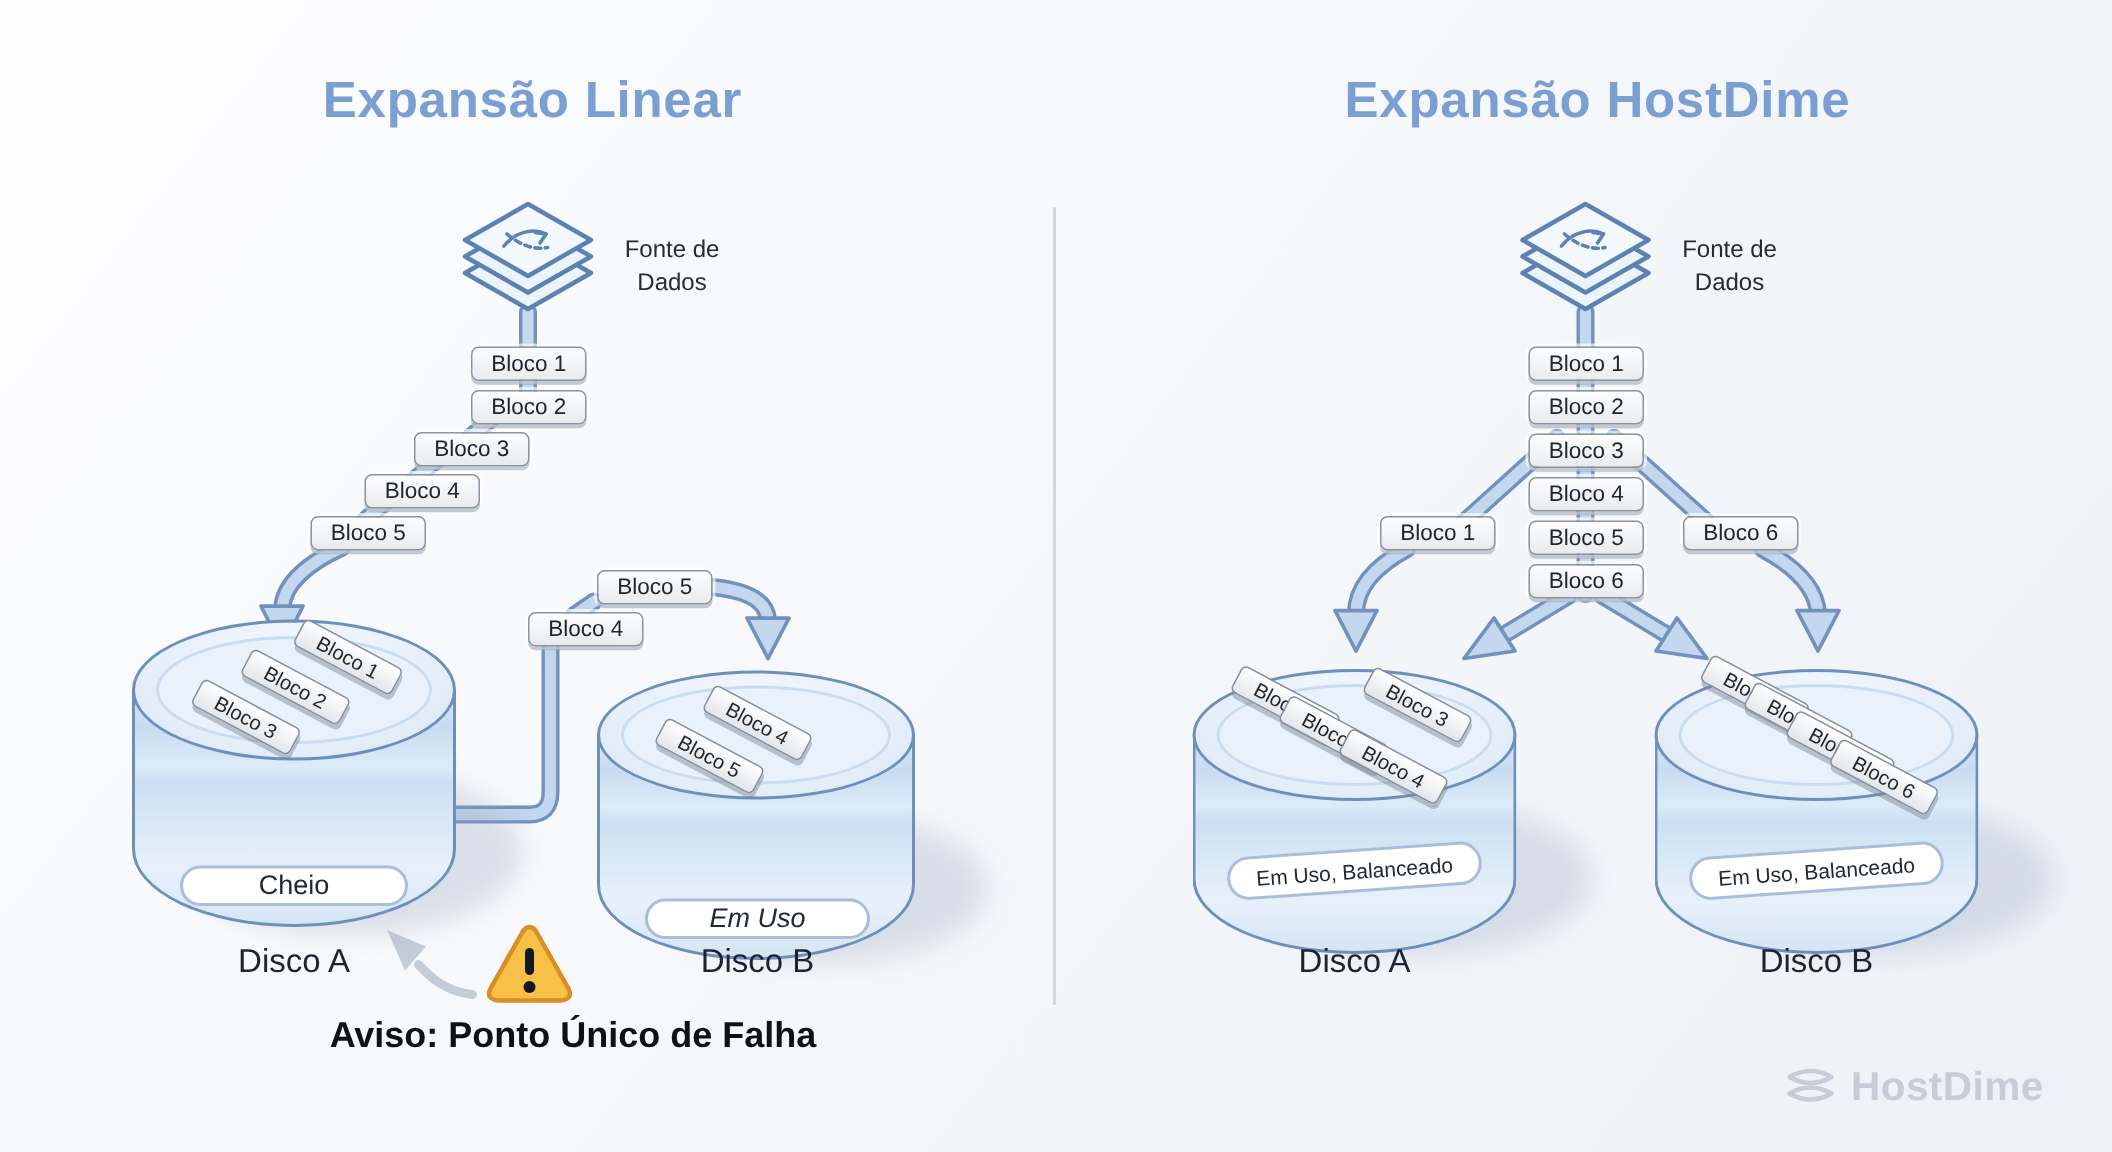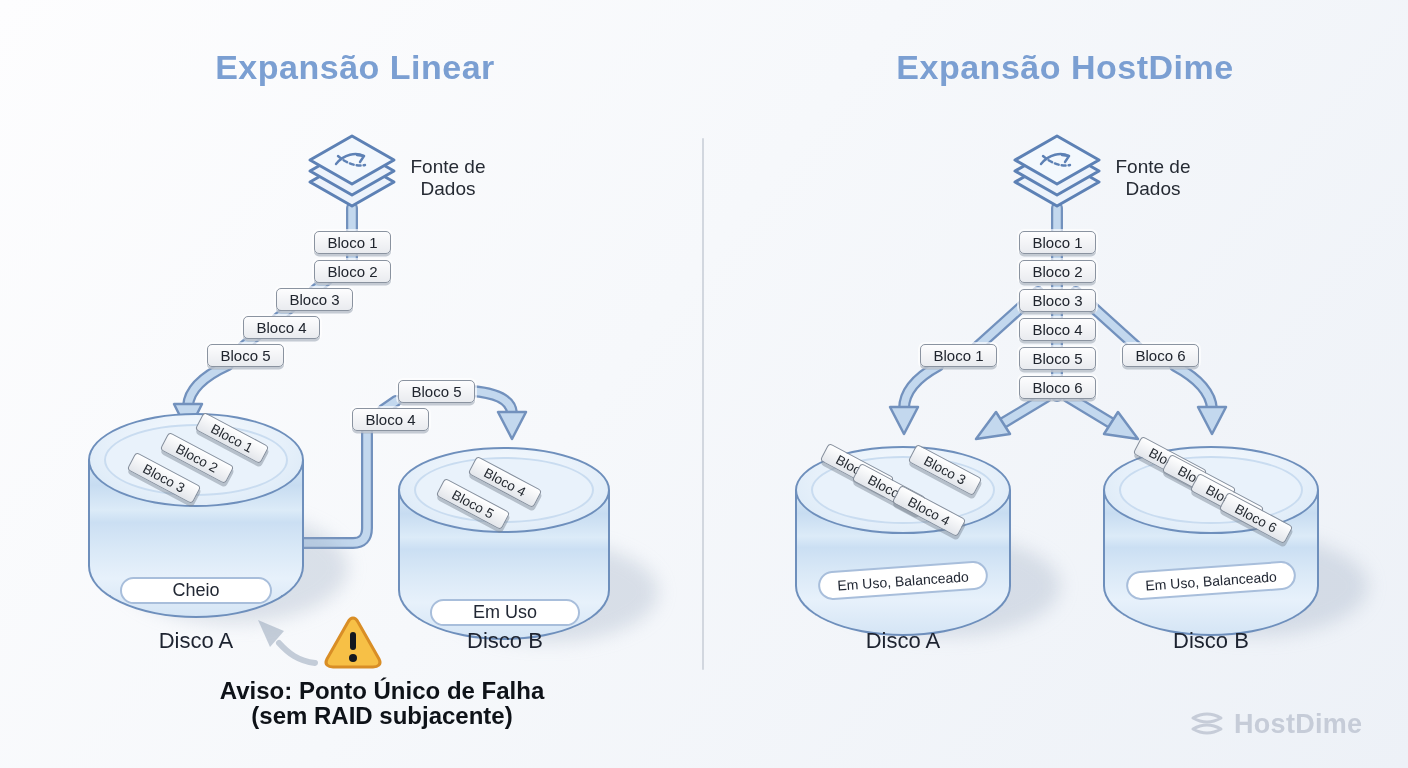--- a/index.html
+++ b/index.html
@@ -31,21 +31,21 @@
     width:77px;height:23px;box-sizing:border-box;
     display:flex;align-items:center;justify-content:center;
     font-size:15px;color:#20252e;
     background:linear-gradient(180deg,#fdfdfe,#e9ebef);
     border:1.6px solid #8a93a0;border-radius:5px;
     box-shadow:0 2.5px 0 rgba(150,160,175,.55), 0 0 0 2px rgba(255,255,255,.65);
     text-align:center;white-space:nowrap;
   }
 
   
-  .srclabel{width:110px;text-align:center;font-size:19px;line-height:22px;color:#262b34;}
+  .srclabel{width:110px;text-align:center;font-size:16px;line-height:22px;color:#262b34;}
 
   
   .disk{position:absolute;}
   .d-shadow{position:absolute;border-radius:50%;background:rgba(150,165,190,.30);filter:blur(9px);}
   .d-top{position:absolute;border-radius:50%;
     background:radial-gradient(ellipse at 50% 35%, #f8fbfe 0%, #e6f0fa 58%, #d6e6f5 100%);
     border:2px solid #6e8fbc;box-sizing:border-box;}
   .d-inner{position:absolute;border-radius:50%;background:#e9f2fb;border:2px solid #c9dcf0;box-sizing:border-box;}
   .d-body{position:absolute;box-sizing:border-box;
     border-left:2px solid #6e8fbc;border-right:2px solid #6e8fbc;border-bottom:2px solid #6e8fbc;
@@ -177,32 +177,31 @@
   </div>
   <div class="abs disk-label" style="left:96px;top:628px;">Disco A</div>
 
   <div class="disk" style="left:398px;top:447px;width:212px;height:195px;">
     <div class="d-shadow" style="left:40px;top:95px;width:220px;height:100px;"></div>
     <div class="d-body" style="left:0;top:43px;width:212px;height:150px;border-radius:0 0 106px 106px / 0 0 50px 50px;"></div>
     <div class="d-top" style="left:0;top:0;width:212px;height:86px;"></div>
     <div class="d-inner" style="left:16px;top:10px;width:180px;height:66px;"></div>
     <div class="chip" style="left:70px;top:25px;">Bloco 4</div>
     <div class="chip" style="left:38px;top:47px;">Bloco 5</div>
-    <div class="d-pill" style="left:32px;top:152px;width:150px;height:27px;">Em Uso</div>
+    <div class="d-pill" style="left:32px;top:152px;width:150px;height:27px;font-style:italic;">Em Uso</div>
   </div>
   <div class="abs disk-label" style="left:405px;top:628px;">Disco B</div>
 
   <svg class="abs" style="left:322px;top:614px;" width="62" height="56" viewBox="0 0 62 56">
     <path d="M31 4 Q34 4 36 8 L57 45 Q59 49 57 51 Q55 53 51 53 L11 53 Q7 53 5 51 Q3 49 5 45 L26 8 Q28 4 31 4 Z" fill="#f7c046" stroke="#d98e26" stroke-width="3"></path>
     <rect x="28" y="18" width="6" height="18" rx="3" fill="#14181f"></rect>
     <circle cx="31" cy="44" r="4" fill="#14181f"></circle>
   </svg>
   <div class="abs warn-text" style="left:192px;top:678px;">
     <div>Aviso: Ponto Único de Falha</div>
-    <div>(sem RAID subjacente)</div>
   </div>
 
   <svg class="abs" style="left:1007px;top:134px;" width="100" height="78" viewBox="0 0 100 78">
     <g stroke="#5d81b5" stroke-width="3" stroke-linejoin="round" fill="#edf3fb">
       <path d="M50 24 L92 48 L50 72 L8 48 Z"></path>
       <path d="M50 13 L92 37 L50 61 L8 37 Z"></path>
       <path d="M50 2 L92 26 L50 50 L8 26 Z" fill="#f3f8fd"></path>
     </g>
     <g stroke="#5d81b5" stroke-width="2.4" fill="none" stroke-linecap="round">
       <path d="M34 30 C42 20 54 18 62 22"></path>

